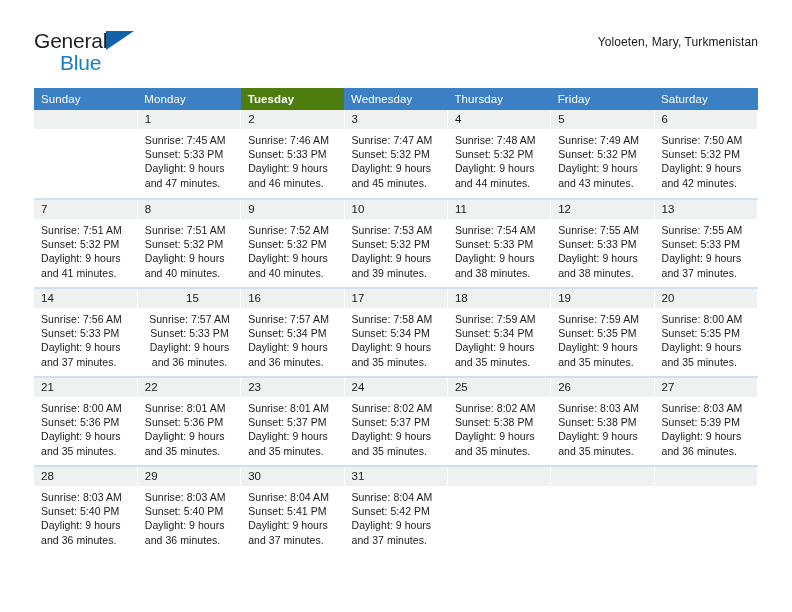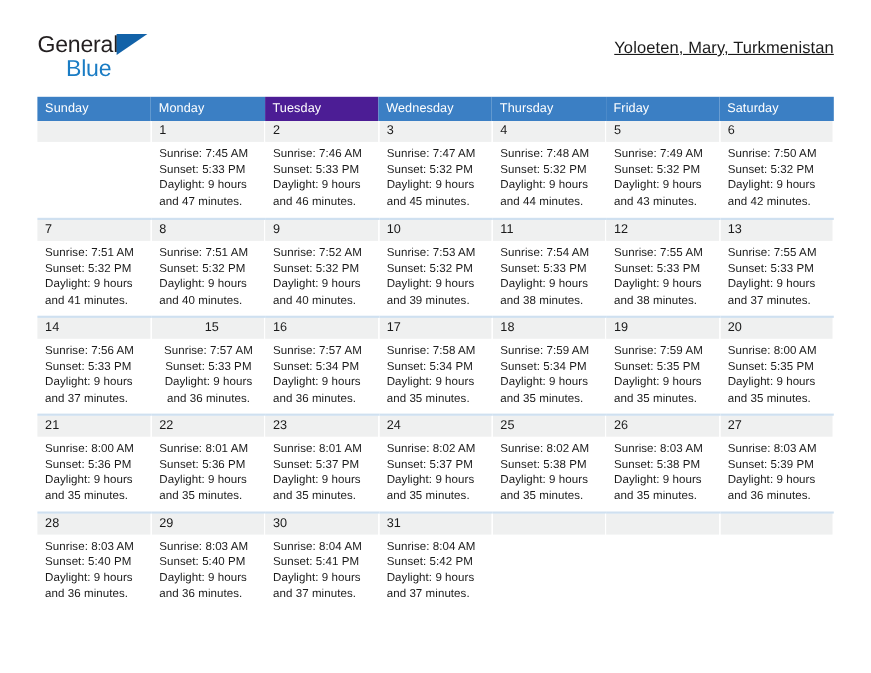--- a/index.html
+++ b/index.html
@@ -72,27 +72,26 @@
     padding-top: 0;
   }
   .cal-title {
     font-size: 27px;
     font-weight: normal;
     color: #1a1a1a;
     line-height: 1.12;
     letter-spacing: 0.1px;
   }
   .cal-subtitle {
-    font-size: 15px;
+    font-size: 12px;
     font-weight: normal;
     color: #1a1a1a;
     line-height: 1.2;
     margin-top: 7px;
     letter-spacing: 0.1px;
-    text-decoration: underline;
   }
 
   
   .calendar {
     margin: 12px 34px 0 34px;
     width: 724px;
     border-collapse: collapse;
     table-layout: fixed;
   }
   .calendar th {
@@ -159,21 +158,21 @@
       <div class="cal-subtitle">Yoloeten, Mary, Turkmenistan</div>
     </div>
 
   </div>
 
   <table class="calendar">
     <thead>
       <tr>
         <th style="background: rgb(59, 127, 196); color: rgb(255, 255, 255);">Sunday</th>
         <th style="background: rgb(59, 127, 196); color: rgb(255, 255, 255);">Monday</th>
-        <th style="background: #4c1d95; color: rgb(255, 255, 255);">Tuesday</th>
+        <th style="background: #4d7c0f; color: rgb(255, 255, 255); font-weight: bold;">Tuesday</th>
         <th style="background: rgb(59, 127, 196); color: rgb(255, 255, 255);">Wednesday</th>
         <th style="background: rgb(59, 127, 196); color: rgb(255, 255, 255);">Thursday</th>
         <th style="background: rgb(59, 127, 196); color: rgb(255, 255, 255);">Friday</th>
         <th style="background: rgb(59, 127, 196); color: rgb(255, 255, 255);">Saturday</th>
       </tr>
     </thead>
     <tbody id="calendar-body">
         <tr>
           <td class="cell-blank" style="border-bottom-color: rgb(207, 224, 240);">
             <div class="daynum empty" style="background: rgb(239, 240, 240);"></div>

